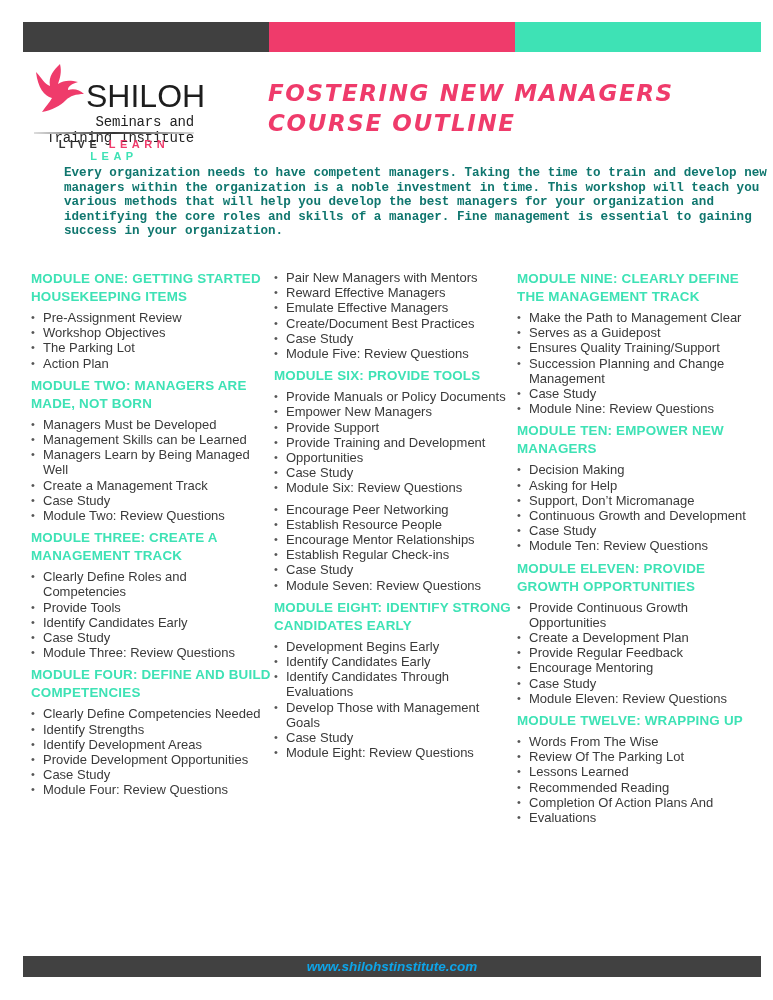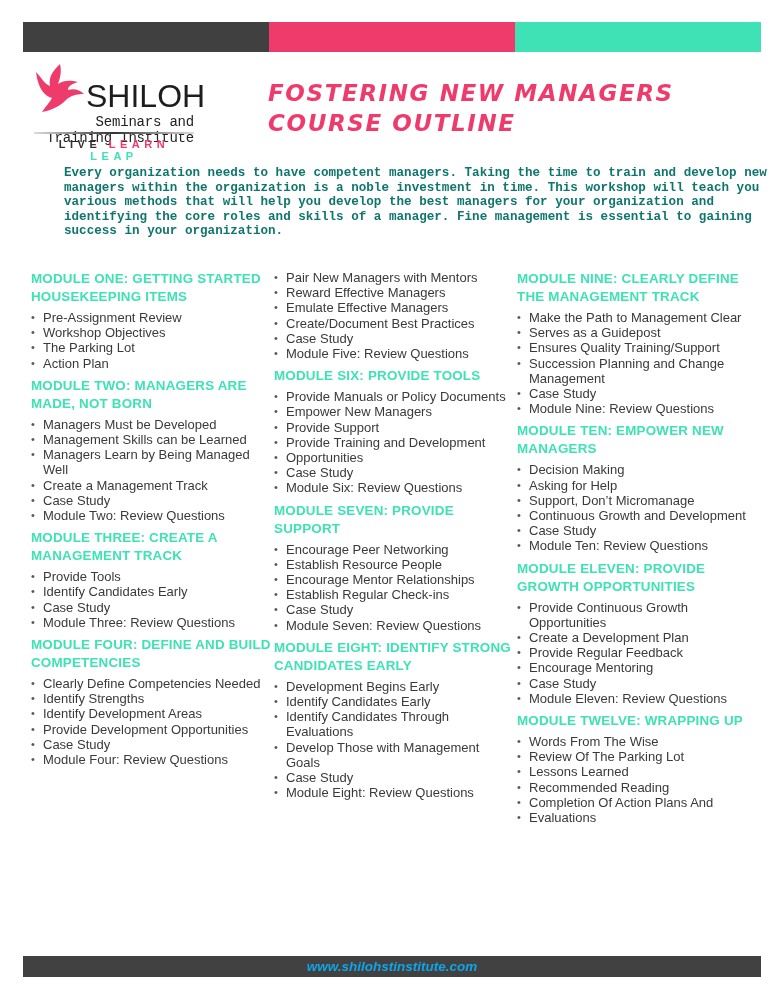--- a/index.html
+++ b/index.html
@@ -81,20 +81,21 @@
         <li>Management Skills can be Learned</li>
         <li>Managers Learn by Being Managed Well</li>
         <li>Create a Management Track</li>
         <li>Case Study</li>
         <li>Module Two: Review Questions</li>
       </ul>
     </div>
     <div class="module">
       <h3>MODULE THREE: CREATE A MANAGEMENT TRACK</h3>
       <ul>
+        <li>Clearly Define Roles and Competencies</li>
         <li>Provide Tools</li>
         <li>Identify Candidates Early</li>
         <li>Case Study</li>
         <li>Module Three: Review Questions</li>
       </ul>
     </div>
     <div class="module">
       <h3>MODULE FOUR: DEFINE AND BUILD COMPETENCIES</h3>
       <ul>
         <li>Clearly Define Competencies Needed</li>
@@ -123,21 +124,20 @@
         <li>Provide Manuals or Policy Documents</li>
         <li>Empower New Managers</li>
         <li>Provide Support</li>
         <li>Provide Training and Development</li>
         <li>Opportunities</li>
         <li>Case Study</li>
         <li>Module Six: Review Questions</li>
       </ul>
     </div>
     <div class="module">
-      <h3>MODULE SEVEN: PROVIDE SUPPORT</h3>
       <ul>
         <li>Encourage Peer Networking</li>
         <li>Establish Resource People</li>
         <li>Encourage Mentor Relationships</li>
         <li>Establish Regular Check-ins</li>
         <li>Case Study</li>
         <li>Module Seven: Review Questions</li>
       </ul>
     </div>
     <div class="module">

